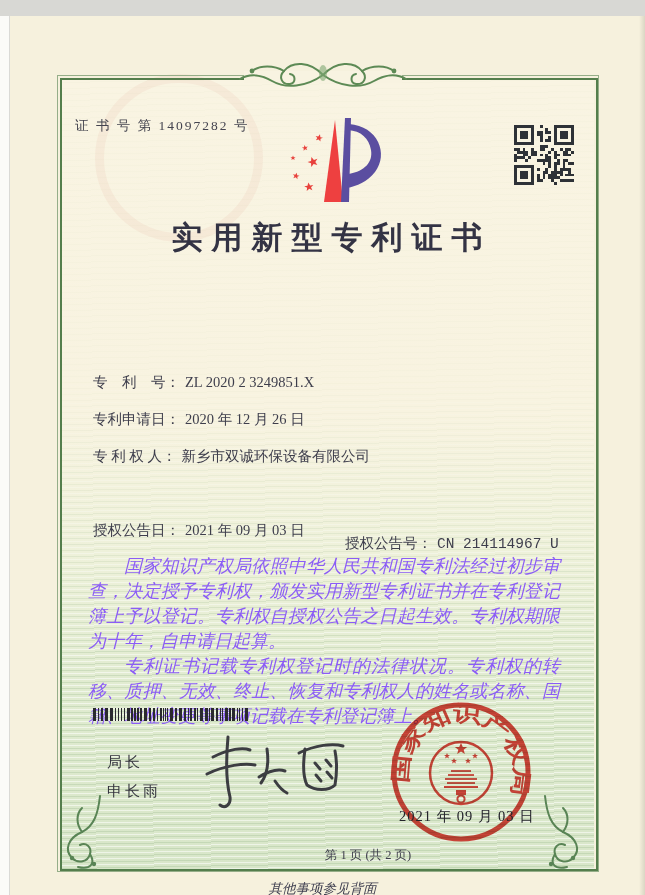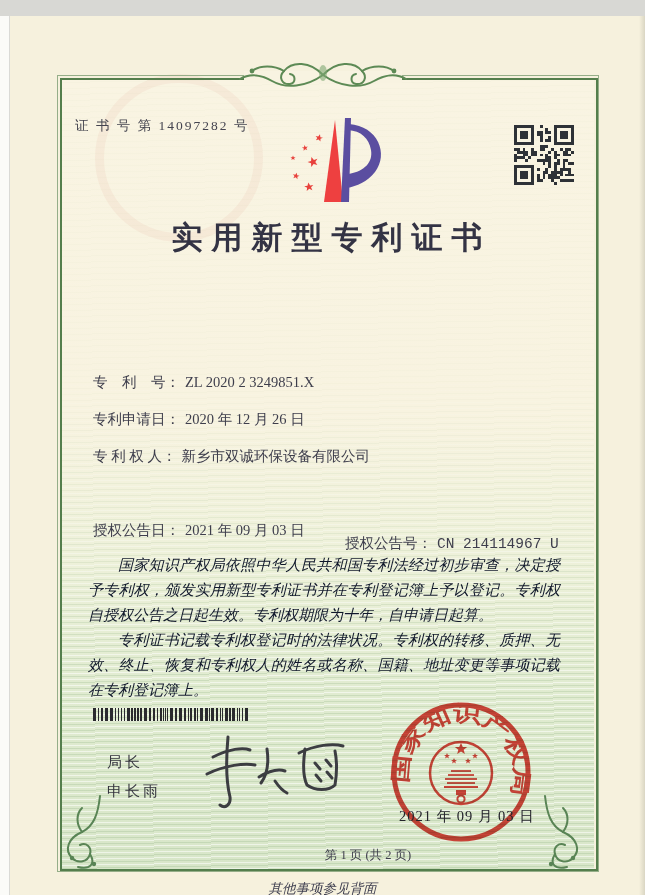--- a/index.html
+++ b/index.html
@@ -22,22 +22,22 @@
     border:9px solid rgba(205,85,65,.06);z-index:2;}
   
   .cert-no{position:absolute;left:75px;top:101px;z-index:5;font-size:13.5px;letter-spacing:2px;color:#44444f;}
   .logo{position:absolute;left:283px;top:98px;width:115px;height:100px;z-index:5;}
   .qr{position:absolute;left:514px;top:109px;width:60px;height:60px;z-index:5;}
   .title{position:absolute;left:57px;width:540px;top:201px;z-index:5;text-align:center;
     font-size:31px;font-weight:700;letter-spacing:9px;text-indent:9px;color:#333344;}
   .field{position:absolute;left:93px;z-index:5;font-size:14.5px;color:#3e3e4c;white-space:nowrap;}
   .field .val{margin-left:5px;}
   .grant2{position:absolute;left:252px;top:13px;font-family:Liberation Mono, monospace;}
-  .paras{position:absolute;left:88px;top:538px;width:472px;z-index:5;font-size:15px;line-height:25px;
-    color:#0f172a;font-style:italic;text-align:justify;font-family:Liberation Mono, monospace;}
+  .paras{position:absolute;left:88px;top:538px;width:472px;z-index:5;font-size:18px;line-height:25px;
+    color:#8b5cf6;font-style:italic;text-align:justify;}
   .paras p{margin:0;text-indent:2em;}
   .barcode{position:absolute;left:93px;top:692px;width:162px;height:13px;z-index:5;display:flex;align-items:stretch;}
   .barcode span{background:#2a2a2e;height:100%;}
   .signer{position:absolute;left:107px;z-index:5;font-size:15px;letter-spacing:3px;color:#33333d;}
   .signature{position:absolute;left:195px;top:703px;width:160px;height:95px;z-index:5;}
   .seal{position:absolute;left:386px;top:681px;width:150px;height:150px;z-index:6;mix-blend-mode:multiply;opacity:.92;}
   .seal-date{position:absolute;left:399px;top:791px;z-index:7;font-size:14.5px;letter-spacing:1px;color:#23232b;white-space:nowrap;}
   .page-no{position:absolute;left:57px;width:622px;top:831px;z-index:5;text-align:center;font-size:12.5px;color:#3e3e4c;}
   .back-note{position:absolute;left:0;width:645px;top:864px;z-index:5;text-align:center;font-size:13.5px;
     font-style:italic;color:#3f3f50;}

